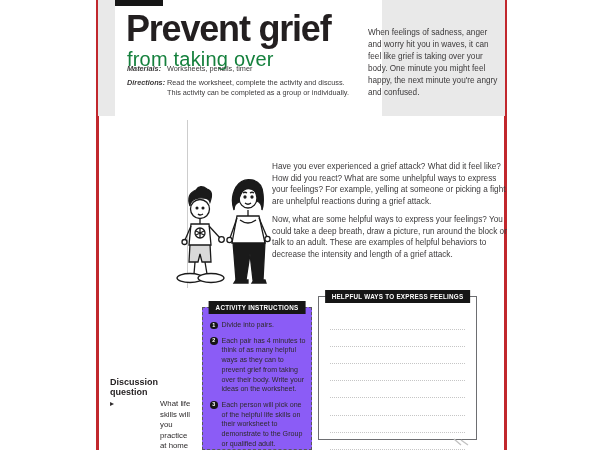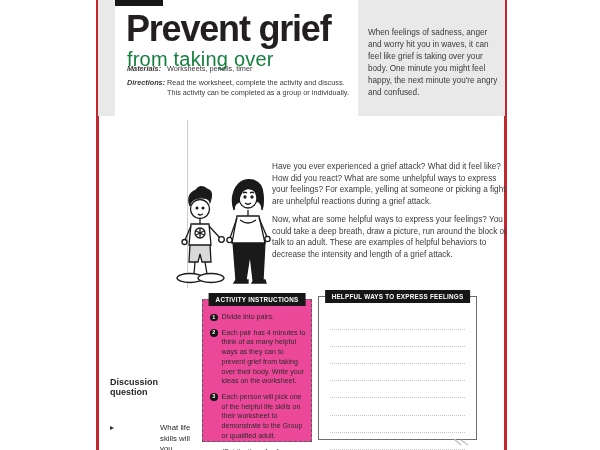--- a/index.html
+++ b/index.html
@@ -5,62 +5,62 @@
   html,body{margin:0;padding:0;}
   body{background:#fff;font-family:"Liberation Sans",sans-serif;}
   .sheet{position:relative;width:600px;height:450px;background:#ffffff;overflow:hidden;
          color:#231f20;font-family:"Liberation Sans",sans-serif;}
 
   
   .red-rule{position:absolute;top:0;width:2.5px;height:450px;background:#c1272d;}
   .band{position:absolute;left:98px;top:0;width:407px;height:116px;background:#e9e9e9;}
 
   
-  .header-card{position:absolute;left:115px;top:0;width:243px;height:125px;background:#ffffff;}
+  .header-card{position:absolute;left:115px;top:0;width:243px;height:125px;background:#ffffff;padding-left:24px;}
   .lesson-tab{position:absolute;left:0;top:0;width:48px;height:6px;background:#161616;}
   .title{position:absolute;left:11px;top:8px;font-size:36px;font-weight:bold;letter-spacing:-1.2px;color:#231f20;white-space:nowrap;}
   .subtitle{position:absolute;left:12px;top:48px;font-size:20px;font-weight:400;color:#15803d;letter-spacing:0.2px;white-space:nowrap;}
   .meta-row{position:absolute;left:12px;font-size:7.3px;line-height:9.6px;color:#3c3a3b;}
   .meta-label{display:inline-block;width:40px;font-weight:bold;font-style:italic;vertical-align:top;}
   .meta-value{display:inline-block;width:190px;vertical-align:top;}
 
   
   .intro-text{position:absolute;left:368px;top:27px;width:134px;font-size:8.2px;line-height:12px;color:#3c3a3b;}
 
   
   .v-rule{position:absolute;left:187px;top:120px;width:1px;height:168px;background:#cdcdcd;}
   .main-heading{position:absolute;left:204px;top:127px;width:300px;font-size:11.7px;line-height:14.6px;font-weight:bold;color:#231f20;letter-spacing:0.1px;}
   .para{position:absolute;left:272px;width:236px;font-size:8.2px;line-height:11.7px;color:#3c3a3b;}
   .para1{top:161px;}
   .para2{top:214px;}
 
   .illustration{position:absolute;left:170px;top:170px;width:108px;height:118px;}
 
   
-  .activity-box{position:absolute;left:202px;top:299px;width:110px;height:143px;
-                border:1px dashed #595959;box-sizing:border-box;background:#ec4899;}
+  .activity-box{position:absolute;left:202px;top:307px;width:110px;height:143px;
+                border:1px dashed #595959;box-sizing:border-box;background:#8b5cf6;}
   .box-header{position:absolute;top:-7px;left:50%;transform:translateX(-50%);
               background:#161616;color:#ffffff;font-size:6.3px;font-weight:bold;
               letter-spacing:0.25px;padding:3px 7px 3px 7px;white-space:nowrap;}
   .activity-list{position:absolute;left:7px;top:13px;width:96px;}
   .activity-item{display:flex;margin-bottom:6px;}
   .num-badge{flex:0 0 auto;width:7.5px;height:7.5px;border-radius:50%;background:#161616;color:#fff;
              font-size:5.4px;font-weight:bold;text-align:center;line-height:7.8px;margin-right:4px;margin-top:0.5px;}
   .item-text{font-size:7.1px;line-height:9.7px;color:#2d2a2b;}
   .timer-note{margin-left:11.5px;margin-top:7px;font-size:6.9px;font-style:italic;color:#2d2a2b;}
 
   
   .worksheet-box{position:absolute;left:318px;top:296px;width:159px;height:144px;
                  border:1.5px solid #6d6e71;box-sizing:border-box;background:#fff;}
   .write-lines{position:absolute;left:11px;right:11px;top:16px;}
   .write-line{height:16.1px;border-bottom:1.5px dotted #c6c6c6;}
 
   
   .discussion{position:absolute;left:110px;top:377px;width:82px;}
-  .discussion-heading{font-size:9px;font-weight:bold;color:#231f20;margin-bottom:26px;}
+  .discussion-heading{font-size:9px;font-weight:bold;color:#231f20;margin-bottom:2px;}
   .discussion-item{display:flex;}
   .disc-bullet{font-size:8px;color:#2d2a2b;margin-right:6px;line-height:10.6px;font-family:"DejaVu Sans",sans-serif;}
   .disc-text{font-size:7.8px;line-height:10.6px;color:#2d2a2b;width:66px;margin-left:40px;}
 
   .corner-mark{position:absolute;left:452px;top:437px;}
 </style>
 </head>
 <body>
 
 <div class="sheet">

